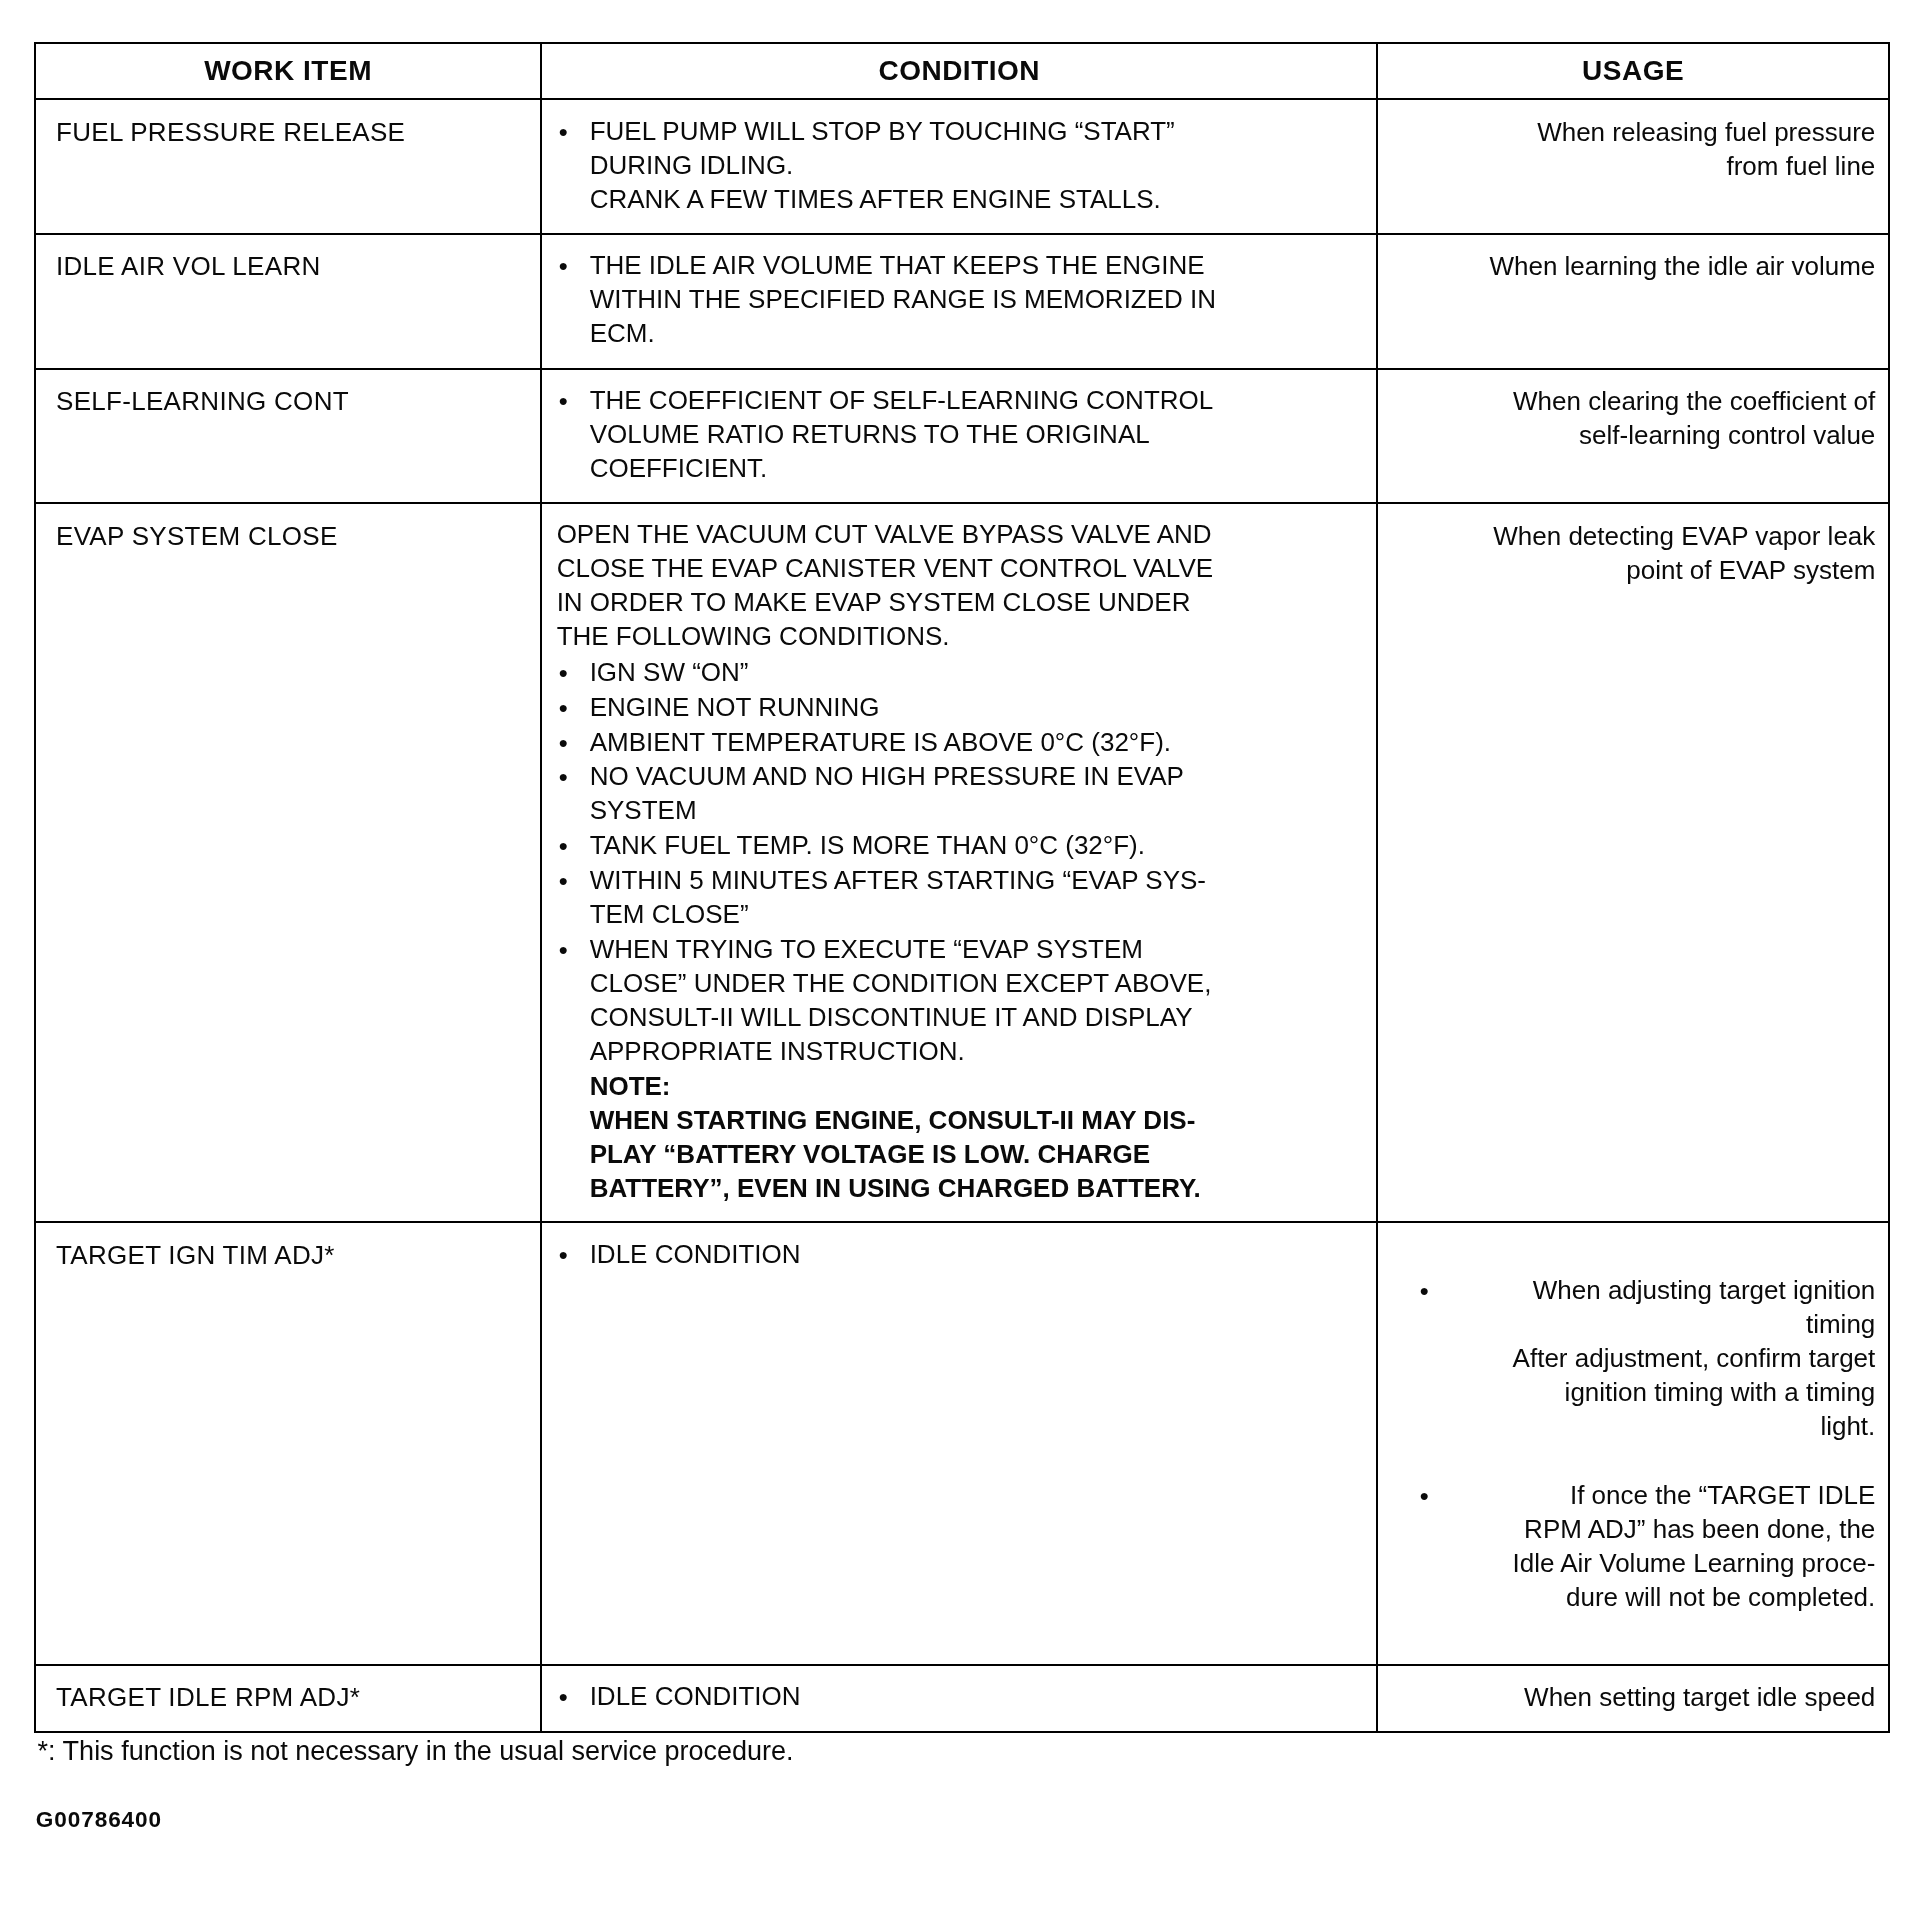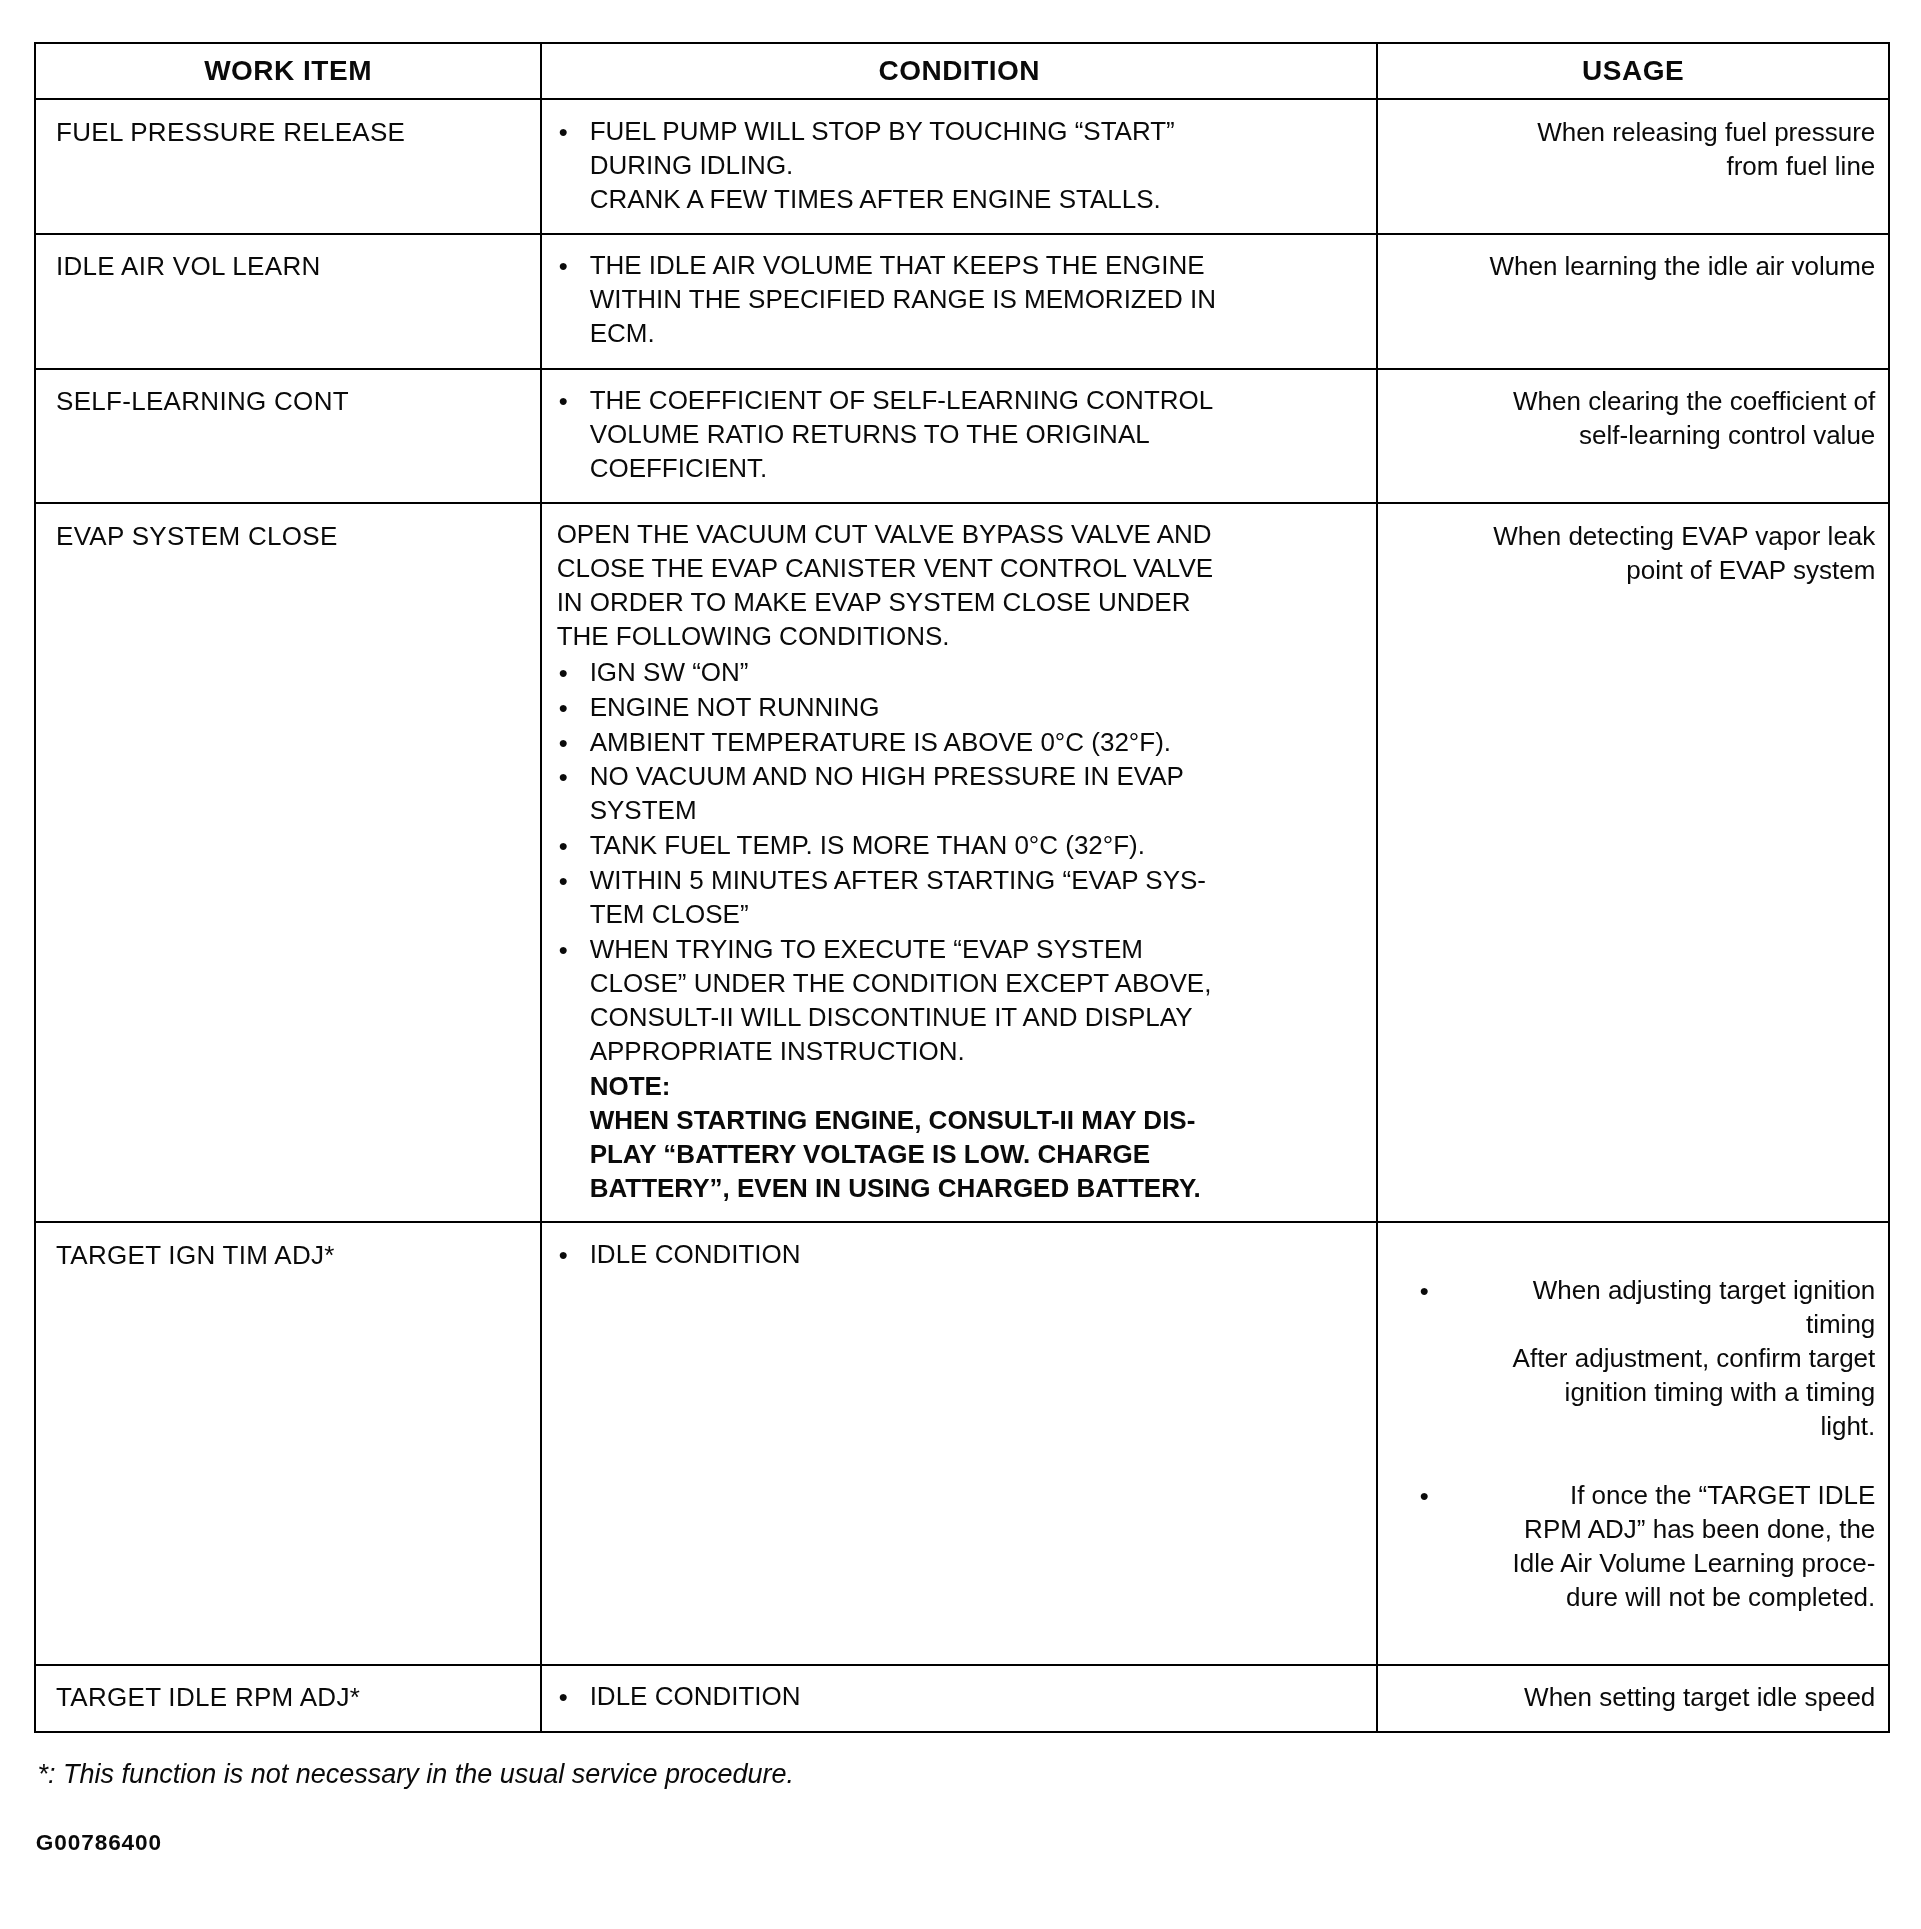--- a/index.html
+++ b/index.html
@@ -79,23 +79,22 @@
   }
   .note-label {
     white-space: pre-line;
   }
   .note-text {
     white-space: pre-line;
   }
   .footnote {
     font-size: 27px;
     line-height: 34px;
-    margin-top: 24px;
+    margin-top: 1px;
     padding-left: 3.6px;
-    font-style: italic;
   }
   .figure-code {
     font-size: 22.6px;
     font-weight: bold;
     letter-spacing: 0.9px;
     margin-top: 39px;
     padding-left: 1.8px;
   }
 </style>
 </head>

